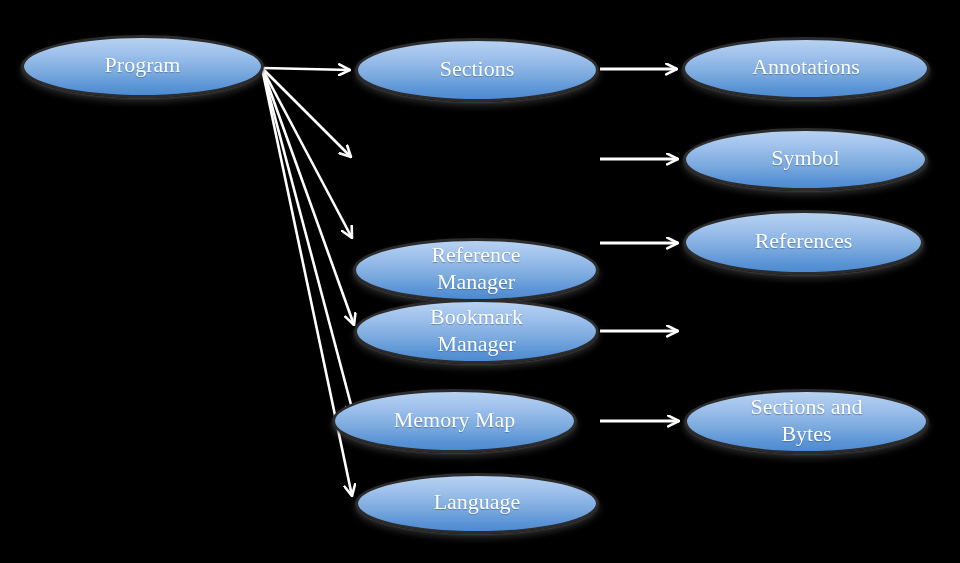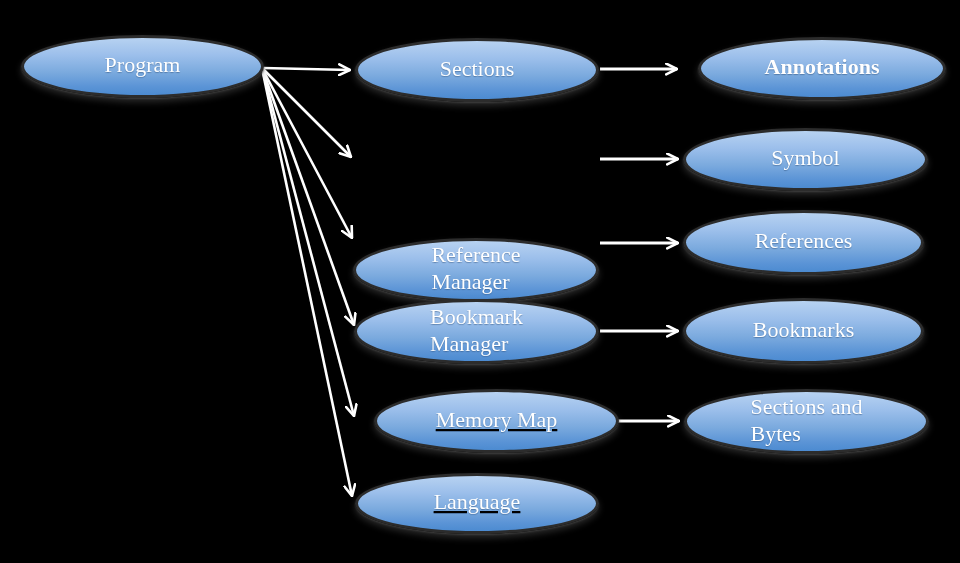--- a/index.html
+++ b/index.html
@@ -31,34 +31,34 @@
       #b7d2f1 0%, #9cbfeb 30%, #7baade 60%, #5b94d6 85%, #4c8bd1 100%);
     box-shadow: 0 4px 7px rgba(130,130,130,0.32), 0 1px 2px rgba(40,40,40,0.9);
     display: flex;
     align-items: center;
     justify-content: center;
   }
   .node-label {
     color: #ffffff;
     font-size: 22px;
     line-height: 1.22;
-    text-align: left;
+    text-align: center;
     white-space: pre-line;
     text-shadow: 0 1px 1px rgba(40,70,110,0.45);
     padding-bottom: 2px;
   }
   
   .n-program            { left: 21px;  top: 35px;  width: 243px; height: 63px; }
   .n-listing            { left: 355px; top: 38px;  width: 244px; height: 64px; }
   .n-symbol-table       { left: 353px; top: 128px; width: 246px; height: 64px; }
   .n-reference-manager  { left: 353px; top: 214px; width: 246px; height: 64px; margin-top: 24px; }
   .n-bookmark-manager   { left: 354px; top: 299px; width: 245px; height: 65px; }
-  .n-memory-map         { left: 374px; top: 389px; width: 245px; height: 64px; text-decoration: underline; }
-  .n-language           { left: 355px; top: 473px; width: 244px; height: 61px; text-decoration: underline; }
-  .n-annotations        { left: 698px; top: 37px;  width: 248px; height: 63px; font-weight: bold; }
+  .n-memory-map         { left: 332px; top: 389px; width: 245px; height: 64px; }
+  .n-language           { left: 355px; top: 473px; width: 244px; height: 61px; }
+  .n-annotations        { left: 682px; top: 37px;  width: 248px; height: 63px; }
   .n-symbols            { left: 683px; top: 128px; width: 245px; height: 63px; }
   .n-references         { left: 683px; top: 210px; width: 241px; height: 65px; }
   .n-bookmarks          { left: 683px; top: 298px; width: 241px; height: 66px; }
   .n-sections-bytes     { left: 684px; top: 389px; width: 245px; height: 65px; }
 </style>
 </head>
 <body>
 
 <div class="stage">
 
@@ -115,22 +115,19 @@
   </div>
 
   <div class="node n-symbols">
     <span class="node-label">Symbol</span>
   </div>
 
   <div class="node n-references">
     <span class="node-label">References</span>
   </div>
 
-  <div class="node n-bookmarks">
-    <span class="node-label">Bookmarks</span>
-  </div>
 
   <div class="node n-sections-bytes">
     <span class="node-label">Sections and
 Bytes</span>
   </div>
 
 </div>
 
 </body></html>

